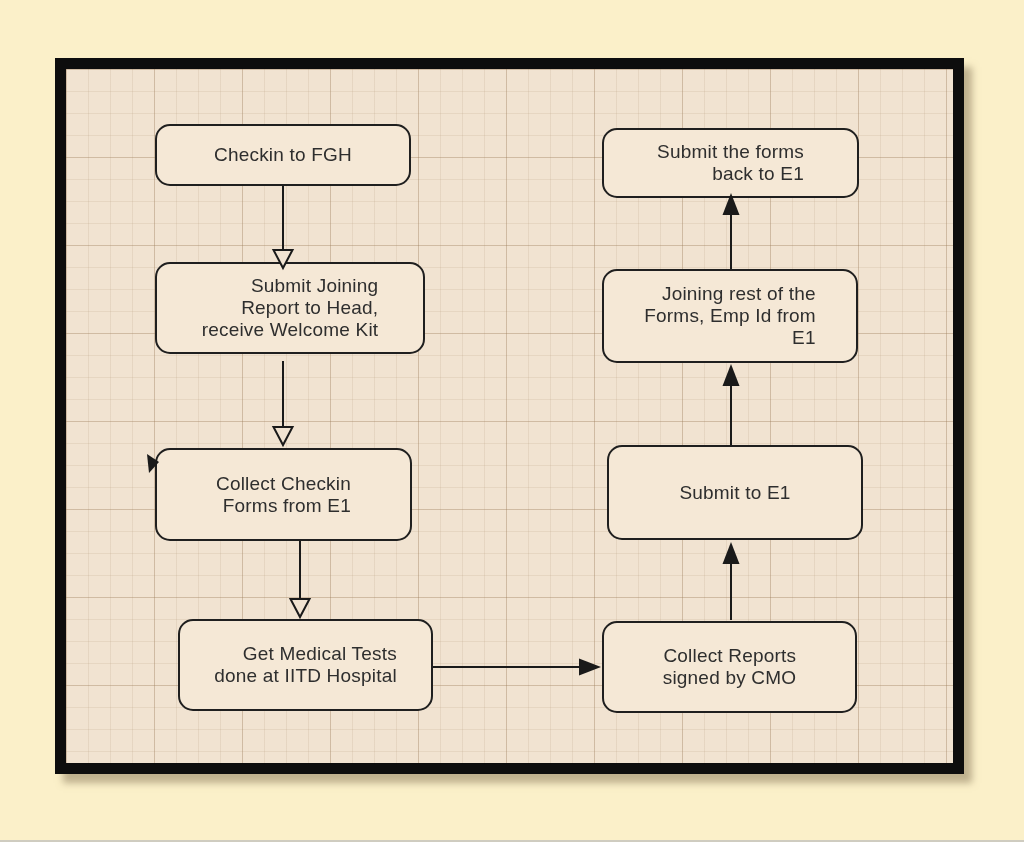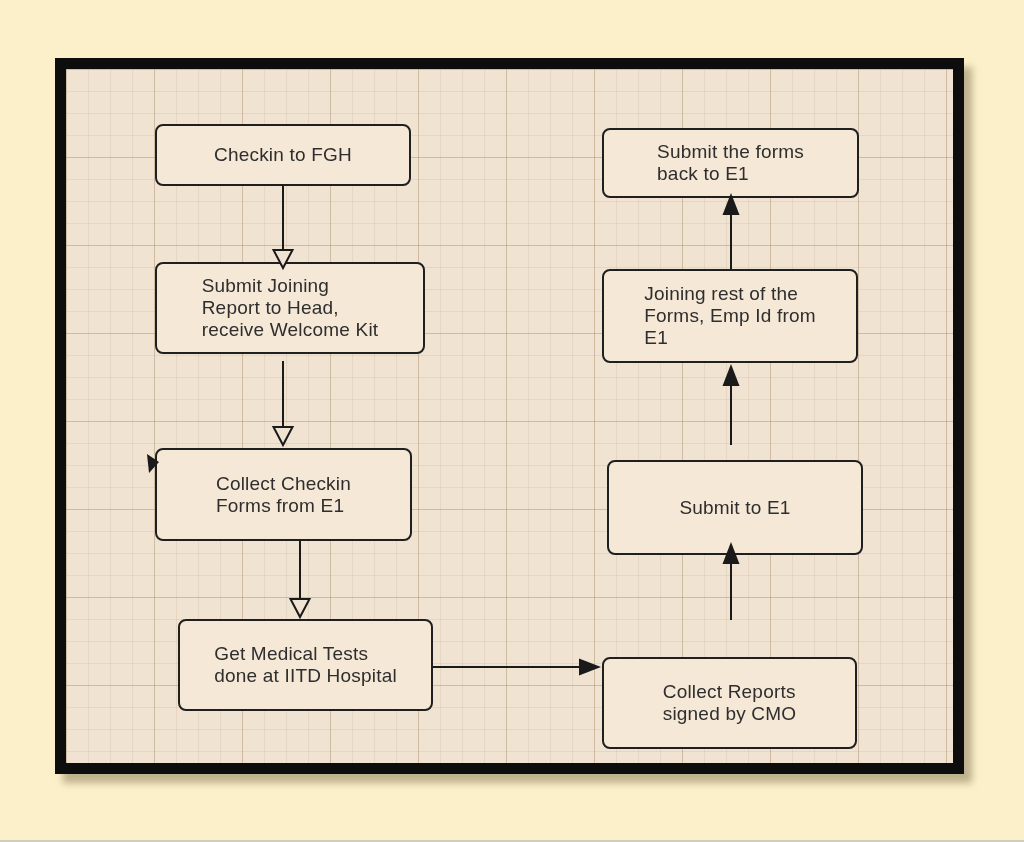--- a/index.html
+++ b/index.html
@@ -32,37 +32,37 @@
       repeating-linear-gradient(to right,  rgba(150,118,82,0.28) 0 1px, transparent 1px 88px),
       repeating-linear-gradient(to bottom, rgba(150,118,82,0.28) 0 1px, transparent 1px 88px),
       repeating-linear-gradient(to right,  rgba(166,138,105,0.15) 0 1px, transparent 1px 22px),
       repeating-linear-gradient(to bottom, rgba(166,138,105,0.15) 0 1px, transparent 1px 22px);
   }
   .node {
     position: absolute;
     box-sizing: border-box;
     background: #F5E8D6;
     border: 2.5px solid #1F1F1F;
-    border-radius: 8px;
+    border-radius: 15px;
     display: flex;
     align-items: center;
     justify-content: center;
-    text-align: left;
+    text-align: right;
     font-size: 19px;
     line-height: 22px;
     color: #2E2E2E;
     white-space: pre-line;
     letter-spacing: 0.2px;
   }
   .n1 { left:155px; top:124px; width:256px; height:62px; }
   .n2 { left:155px; top:262px; width:270px; height:92px; }
   .n3 { left:155px; top:448px; width:257px; height:93px; }
   .n4 { left:178px; top:619px; width:255px; height:92px; }
-  .n5 { left:602px; top:621px; width:255px; height:92px;margin-top:36px; }
-  .n6 { left:607px; top:460px; width:256px; height:95px; }
+  .n5 { left:602px; top:621px; width:255px; height:92px; }
+  .n6 { left:607px; top:445px; width:256px; height:95px; }
   .n7 { left:602px; top:269px; width:256px; height:94px; }
   .n8 { left:602px; top:128px; width:257px; height:70px; }
   .arrows {
     position: absolute;
     inset: 0;
     pointer-events: none;
   }
   .bottom-edge {
     position: absolute;
     left: 0;

